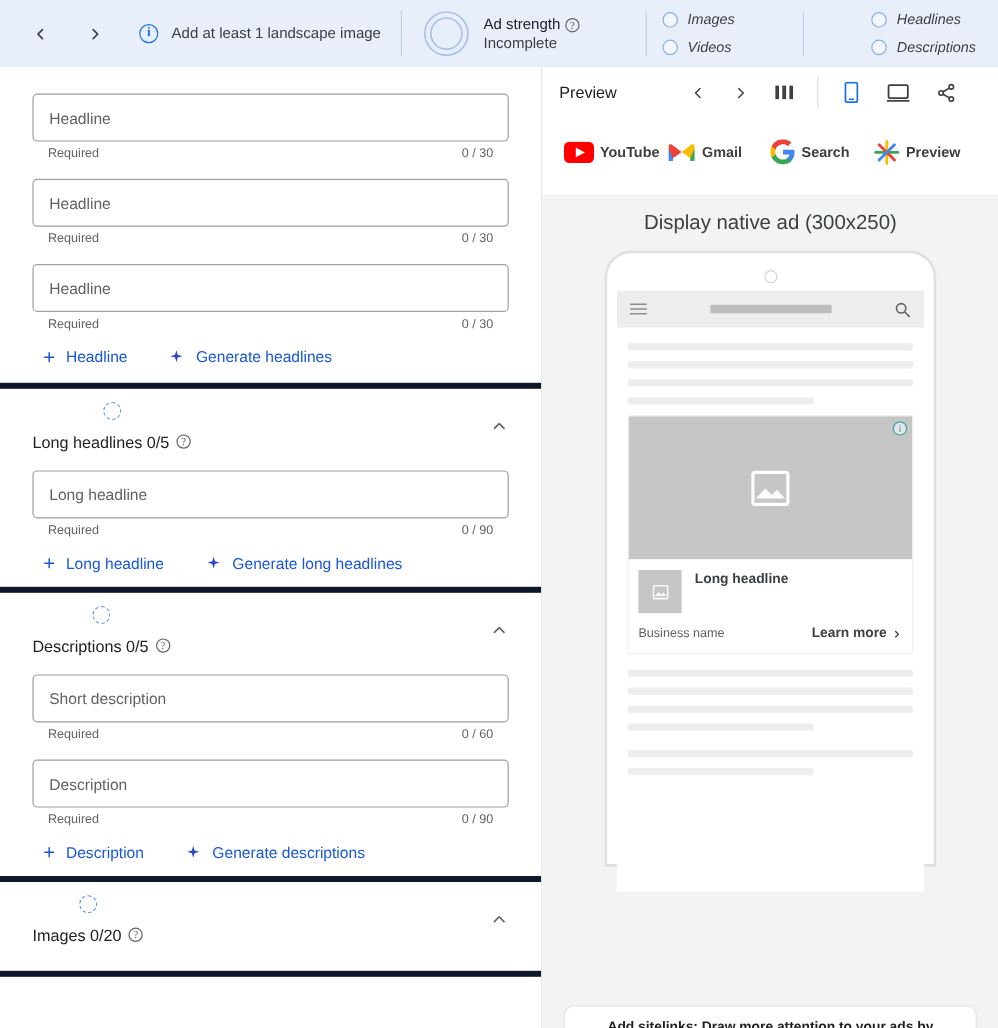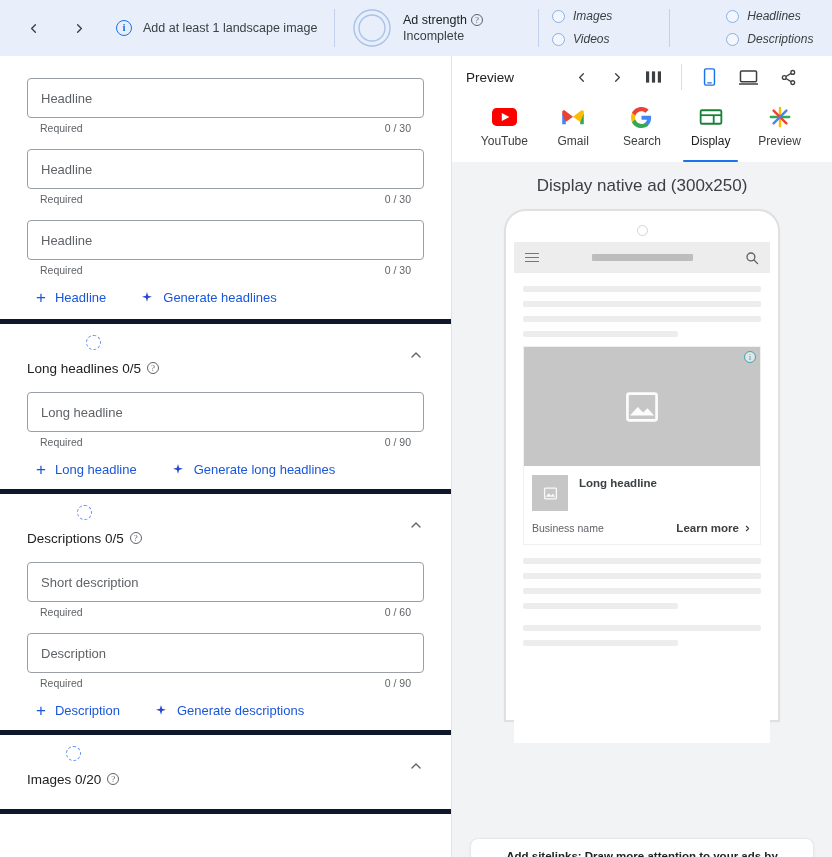--- a/index.html
+++ b/index.html
@@ -40,21 +40,21 @@
     position: absolute; top: 9px; width: 1px; height: 38px; background: #c3d2ea;
   }
   .sep-1 { left: 334px; }
   .sep-2 { left: 538px; }
   .sep-3 { left: 669px; }
 
   .ad-strength { position: absolute; left: 352px; top: 8px; display: flex; align-items: center; gap: 11px; }
   .strength-ring { width: 40px; height: 40px; position: relative; }
   .strength-ring svg { display: block; }
   .strength-txt { display: flex; flex-direction: column; gap: 2px; }
-  .strength-title { font-size: 12.5px; color: #202124; display: flex; align-items: center; gap: 4px; }
+  .strength-title { font-size: 12.5px; color: #202124; display: flex; align-items: flex-end; gap: 4px; }
   .strength-sub { font-size: 12.5px; color: #3c4043; }
   .help-ic {
     width: 12px; height: 12px; border-radius: 50%; border: 1.1px solid #5f6368;
     color: #5f6368; font-size: 9px; line-height: 10px; text-align: center;
     font-family: "Liberation Serif", serif; display: inline-block;
   }
 
   .checklist { position: absolute; left: 552px; top: 9px; display: flex; gap: 0; }
   .check-col { display: flex; flex-direction: column; gap: 9px; }
   .check-col.c2 { margin-left: 114px; }
@@ -128,23 +128,24 @@
   }
   .preview-title { font-size: 13.5px; color: #202124; }
   .pv-ctrls { display: flex; align-items: center; gap: 21px; margin-left: 60px; }
   .pv-ic { color: #3c4043; display: flex; align-items: center; cursor: pointer; }
   .pv-divider { width: 1px; height: 26px; background: #dadce0; margin-left: 20px; }
   .pv-right { display: flex; align-items: center; gap: 22px; margin-left: 20px; }
   .pv-ic.active { color: #1a73e8; }
 
   .pv-tabs { display: flex; align-items: flex-end; height: 64px; padding: 0 4px; }
   .pv-tab {
-    flex: 1; display: flex; flex-direction: column; align-items: center; gap: 5px;
+    flex: 1; display: flex; align-items: center; gap: 5px;
     padding-bottom: 7px; cursor: pointer; position: relative; height: 100%;
-    justify-content: center;
+    justify-content: flex-start;
+    font-weight: bold;
   }
   .pv-tab-label { font-size: 12px; color: #3c4043; }
   .pv-tab.sel .pv-tab-label { color: #202124; }
   .pv-tab.sel::after {
     content: ""; position: absolute; bottom: 0; left: 10%; width: 80%;
     height: 2.5px; background: #1a73e8; border-radius: 2px;
   }
   .tab-ic { height: 24px; display: flex; align-items: center; justify-content: center; }
 
   .preview-stage { flex: 1; overflow: hidden; padding-top: 14px; position: relative; }
@@ -523,30 +524,20 @@
           <div class="pv-tab">
             <span class="tab-ic">
               <svg width="21" height="21" viewBox="0 0 24 24">
                 <path fill="#4285F4" d="M23 12.3c0-.8-.1-1.6-.2-2.3H12v4.5h6.2c-.3 1.5-1.1 2.7-2.4 3.5v2.9h3.8c2.2-2 3.4-5 3.4-8.6z"></path>
                 <path fill="#34A853" d="M12 24c3.2 0 6-1.1 8-2.9l-3.8-2.9c-1.1.7-2.5 1.2-4.2 1.2-3.2 0-6-2.2-7-5.1H1.1v3C3.1 21.3 7.2 24 12 24z"></path>
                 <path fill="#FBBC05" d="M5 14.3c-.2-.7-.4-1.5-.4-2.3s.1-1.6.4-2.3v-3H1.1C.4 8.2 0 10 0 12s.4 3.8 1.1 5.3l3.9-3z"></path>
                 <path fill="#EA4335" d="M12 4.8c1.8 0 3.4.6 4.6 1.8l3.4-3.4C18 1.2 15.2 0 12 0 7.2 0 3.1 2.7 1.1 6.7l3.9 3c1-2.9 3.8-4.9 7-4.9z"></path>
               </svg>
             </span>
             <span class="pv-tab-label">Search</span>
-          </div>
-          <div class="pv-tab sel">
-            <span class="tab-ic">
-              <svg width="24" height="18" viewBox="0 0 26 20" fill="none" stroke="#188038" stroke-width="2">
-                <rect x="1.5" y="2.5" width="23" height="15" rx="1.5"></rect>
-                <line x1="1.5" y1="8" x2="24.5" y2="8"></line>
-                <line x1="16" y1="8" x2="16" y2="17.5"></line>
-              </svg>
-            </span>
-            <span class="pv-tab-label">Display</span>
           </div>
           <div class="pv-tab">
             <span class="tab-ic">
               <svg width="22" height="22" viewBox="0 0 24 24" stroke-width="2.6" stroke-linecap="round">
                 <line x1="12" y1="2" x2="12" y2="22" stroke="#FBBC04"></line>
                 <line x1="2" y1="12" x2="22" y2="12" stroke="#34A853"></line>
                 <line x1="5" y1="5" x2="19" y2="19" stroke="#EA4335"></line>
                 <line x1="19" y1="5" x2="5" y2="19" stroke="#4285F4"></line>
               </svg>
             </span>

